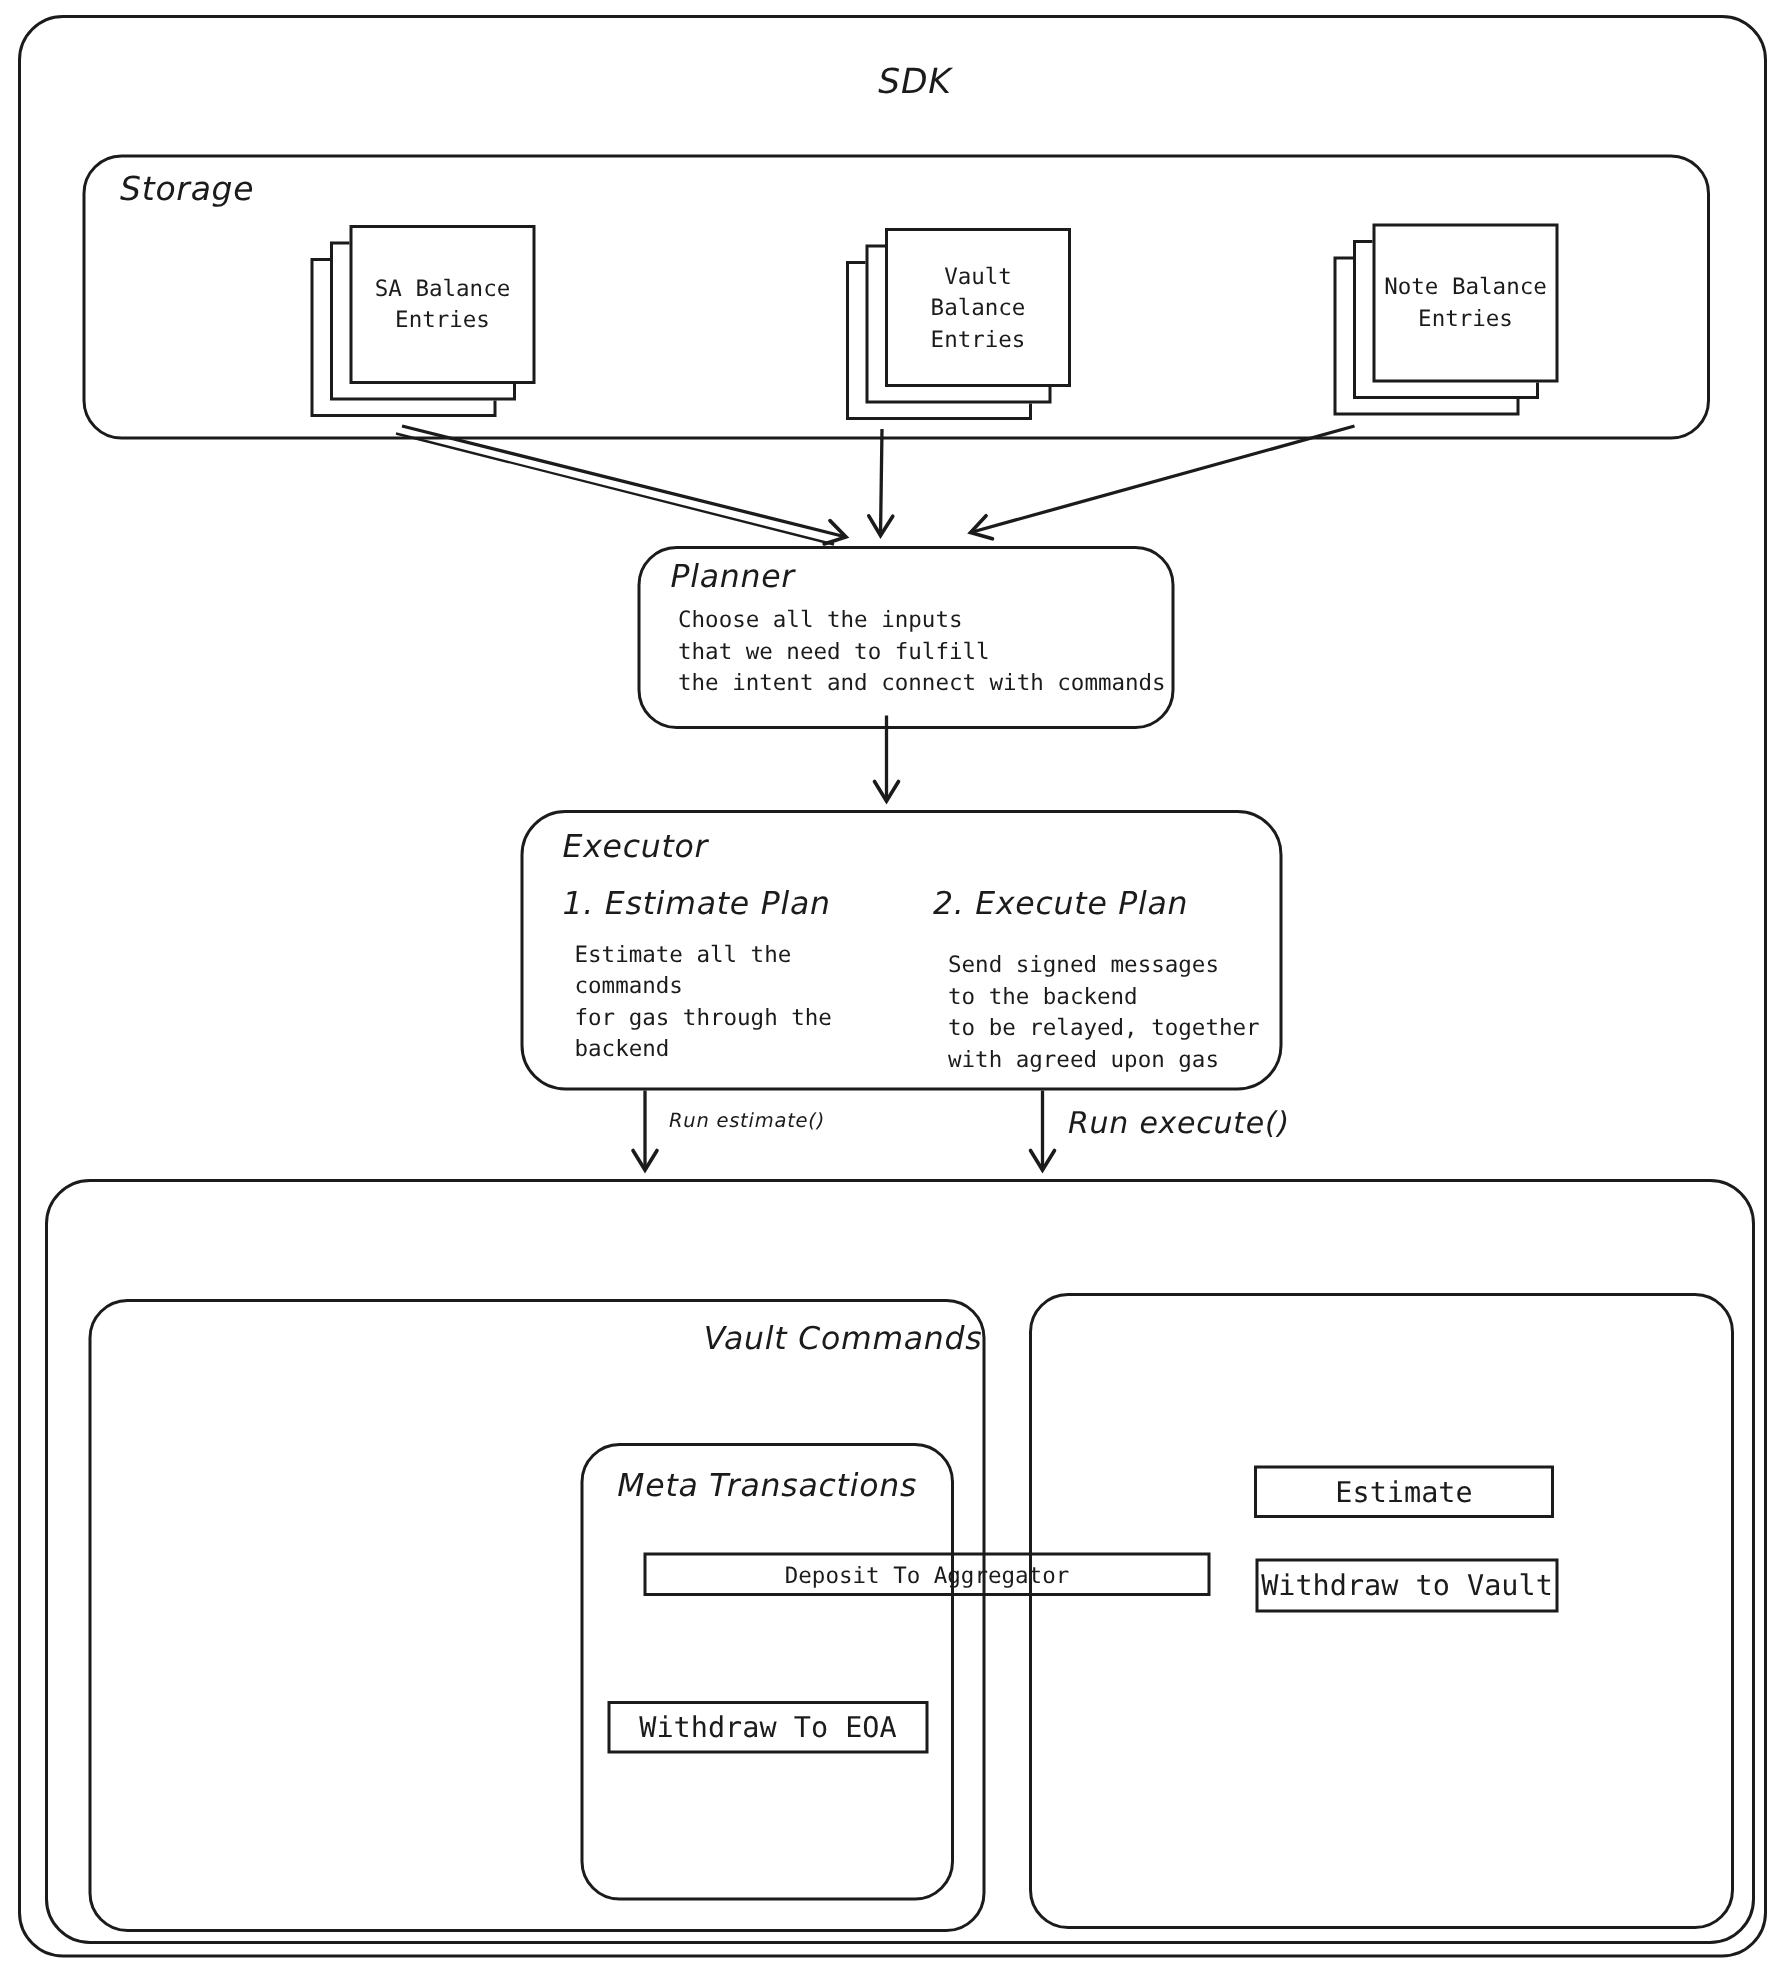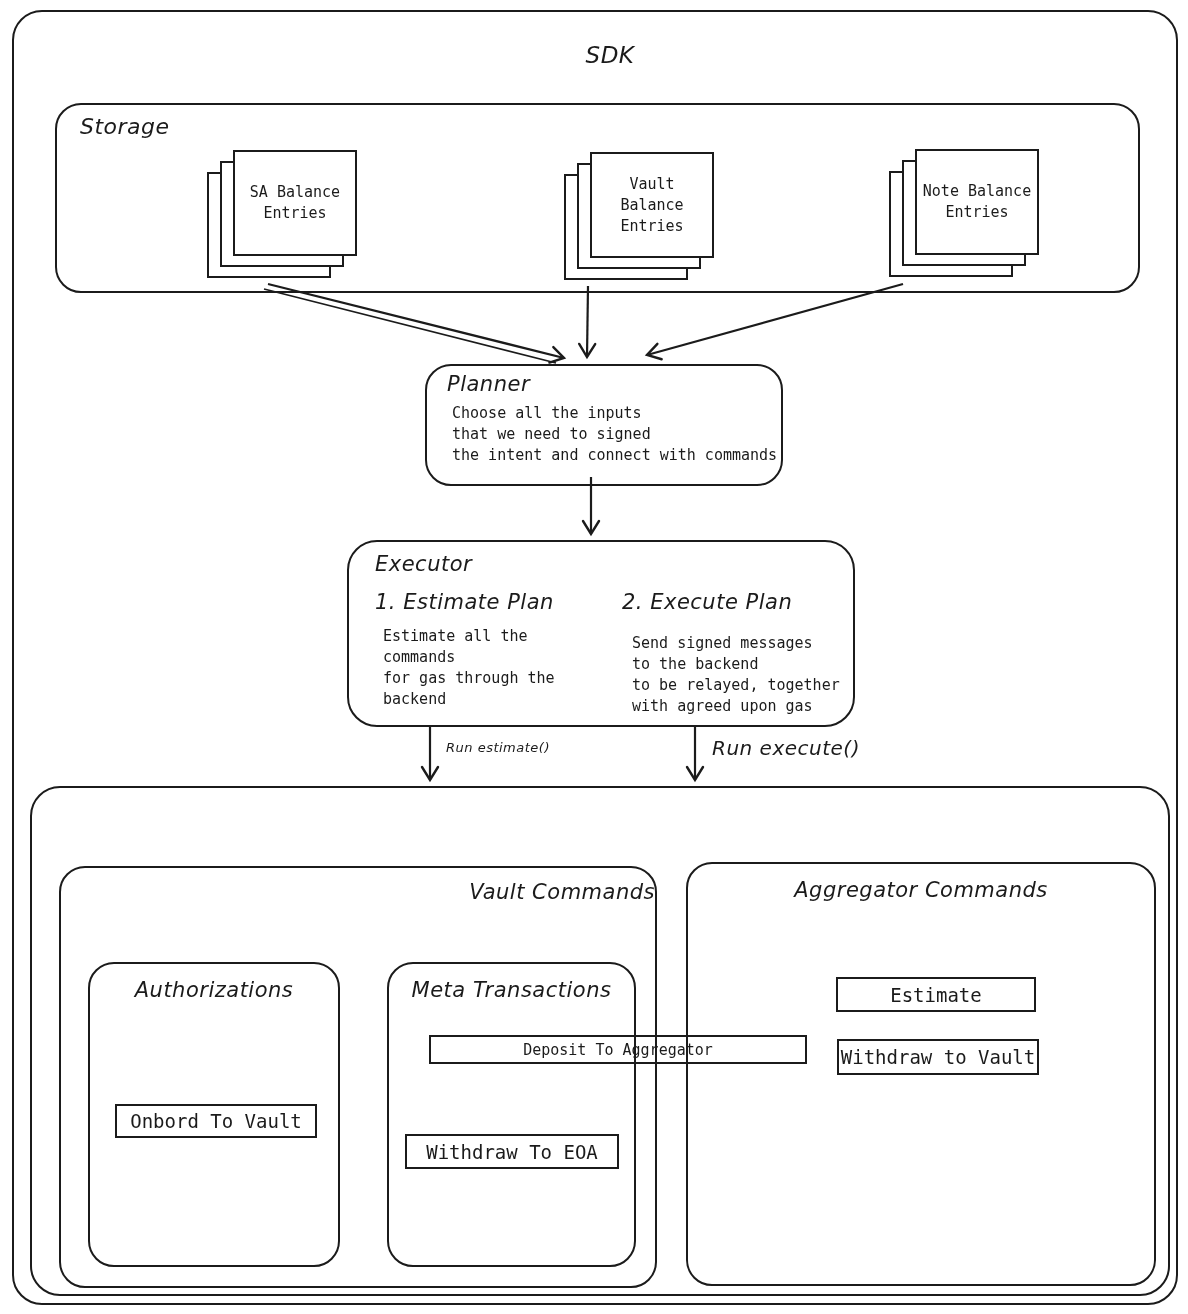--- a/index.html
+++ b/index.html
@@ -150,21 +150,21 @@
     <div class="card-layer layer-mid"></div>
     <div class="card-layer card-front mono">
       <span>Note Balance
 Entries</span>
     </div>
   </div>
 
   <div class="box planner-box"></div>
   <div class="abs hand planner-title">Planner</div>
   <div class="abs mono planner-body">Choose all the inputs
-that we need to signed
+that we need to fulfill
 the intent and connect with commands</div>
 
   <div class="box executor-box"></div>
   <div class="abs hand executor-title">Executor</div>
   <div class="abs hand step1-heading">1. Estimate Plan</div>
   <div class="abs mono step1-body">Estimate all the
 commands
 for gas through the
 backend</div>
   <div class="abs hand step2-heading">2. Execute Plan</div>
@@ -178,37 +178,30 @@
 
   <div class="box curvy-box">
 
     <div class="shape-btn deposit-btn">
       <span>Deposit To Aggregator</span>
     </div>
 
     <div class="box vault-box">
       <div class="abs hand vault-title">Vault Commands</div>
 
-      <div class="box auth-box">
-        <div class="abs hand auth-title">Authorizations</div>
-        <div class="shape-btn onbord-btn">
-          <span>Onbord To Vault</span>
-        </div>
-      </div>
 
       <div class="box meta-box">
         <div class="abs hand meta-title">Meta Transactions</div>
         <div class="shape-btn withdraw-eoa-btn">
           <span>Withdraw To EOA</span>
         </div>
       </div>
     </div>
 
     <div class="box agg-box">
-      <div class="abs hand agg-title">Aggregator Commands</div>
       <div class="shape-btn aggregate-btn">
         <span>Estimate</span>
       </div>
       <div class="shape-btn withdraw-vault-btn">
         <span>Withdraw to Vault</span>
       </div>
     </div>
   </div>
 
   <svg class="arrows" width="1188" height="1314" viewBox="0 0 1188 1314">

